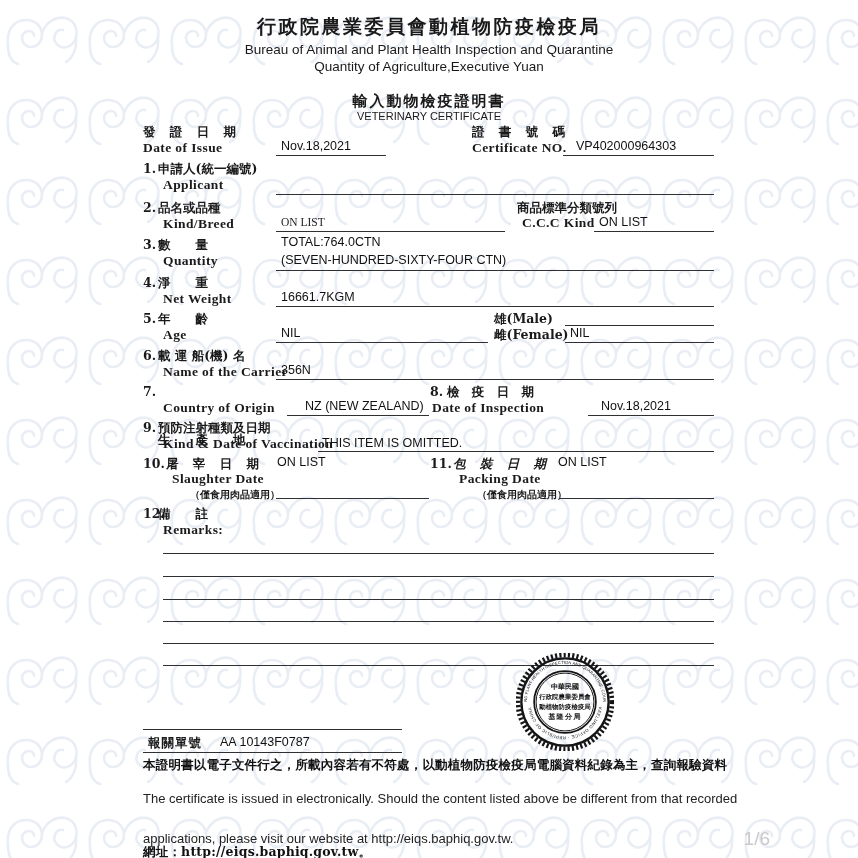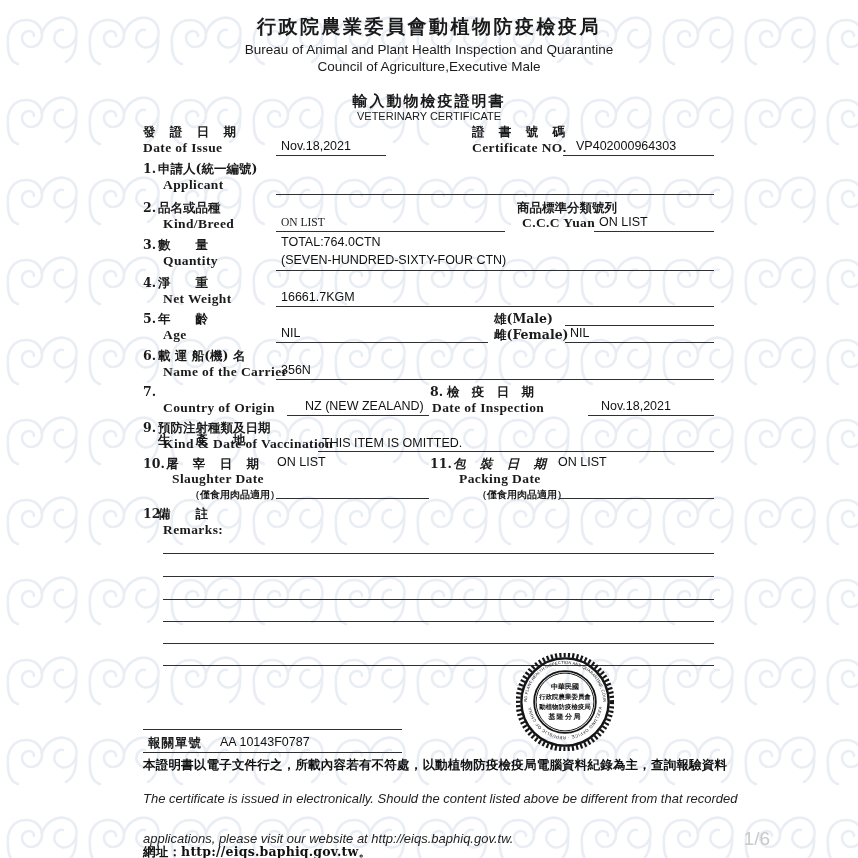--- a/index.html
+++ b/index.html
@@ -60,21 +60,21 @@
   
   #seal{position:absolute;left:516px;top:653px;width:98px;height:98px;}
 
   
   .foot-cn{
     position:absolute;font-family:"DejaVu Serif", serif;font-weight:bold;
     font-size:12.5px;color:#111;letter-spacing:.2px;
   }
   .foot-en{
     position:absolute;font-family:"Liberation Sans", sans-serif;
-    font-size:13px;color:#222;font-style:italic;
+    font-size:13px;color:#222;
   }
   #pageno{
     position:absolute;right:88px;top:828px;
     font-family:"Liberation Sans", sans-serif;font-size:19px;color:#c9c9c9;
   }
 </style>
 </head>
 <body>
 
 <svg id="watermark" viewBox="0 0 858 858" xmlns="http://www.w3.org/2000/svg">
@@ -90,21 +90,21 @@
       </g>
     </pattern>
   </defs>
   <rect x="0" y="0" width="858" height="858" fill="url(#ramPat)"></rect>
 </svg>
 
 <div id="sheet">
 
   <div class="hdr hdr-cn t" style="left:0;top:14px;width:858px;">行政院農業委員會動植物防疫檢疫局</div>
   <div class="hdr hdr-en hdr-en1">Bureau of Animal and Plant Health Inspection and Quarantine</div>
-  <div class="hdr hdr-en hdr-en2">Council of Agriculture,Executive Male</div>
+  <div class="hdr hdr-en hdr-en2">Quantity of Agriculture,Executive Yuan</div>
   <div class="hdr hdr-cn2">輸入動物檢疫證明書</div>
   <div class="hdr hdr-en4">VETERINARY CERTIFICATE</div>
 
   <div class="t lbl-cn" style="left:143px;top:124px;letter-spacing:5px;">發 證 日 期</div>
   <div class="t lbl-en" style="left:143px;top:140px;">Date of Issue</div>
   <div class="t val" style="left:281px;top:139px;">Nov.18,2021</div>
   <div class="rule" style="left:276px;top:155px;width:110px;"></div>
 
   <div class="t lbl-cn" style="left:472px;top:124px;letter-spacing:5px;">證 書 號 碼</div>
   <div class="t lbl-en" style="left:472px;top:140px;">Certificate NO.</div>
@@ -117,21 +117,21 @@
   <div class="t val" style="left:281px;top:176px;"></div>
   <div class="rule" style="left:276px;top:194px;width:438px;"></div>
 
   <div class="t lbl-cn" style="left:143px;top:200px;">2.</div>
   <div class="t lbl-cn" style="left:158px;top:200px;">品名或品種</div>
   <div class="t lbl-en" style="left:163px;top:216px;">Kind/Breed</div>
   <div class="t val-serif" style="left:281px;top:216px;">ON LIST</div>
   <div class="rule" style="left:276px;top:231px;width:229px;"></div>
 
   <div class="t lbl-cn" style="left:517px;top:200px;">商品標準分類號列</div>
-  <div class="t lbl-en" style="left:522px;top:215px;">C.C.C Yuan</div>
+  <div class="t lbl-en" style="left:522px;top:215px;">C.C.C Kind</div>
   <div class="t val" style="left:599px;top:215px;">ON LIST</div>
   <div class="rule" style="left:594px;top:231px;width:120px;"></div>
 
   <div class="t lbl-cn" style="left:143px;top:237px;">3.</div>
   <div class="t lbl-cn" style="left:158px;top:237px;">數　　量</div>
   <div class="t lbl-en" style="left:163px;top:253px;">Quantity</div>
   <div class="t val" style="left:281px;top:235px;">TOTAL:764.0CTN</div>
   <div class="t val" style="left:281px;top:253px;">(SEVEN-HUNDRED-SIXTY-FOUR CTN)</div>
   <div class="rule" style="left:276px;top:270px;width:438px;"></div>
 

